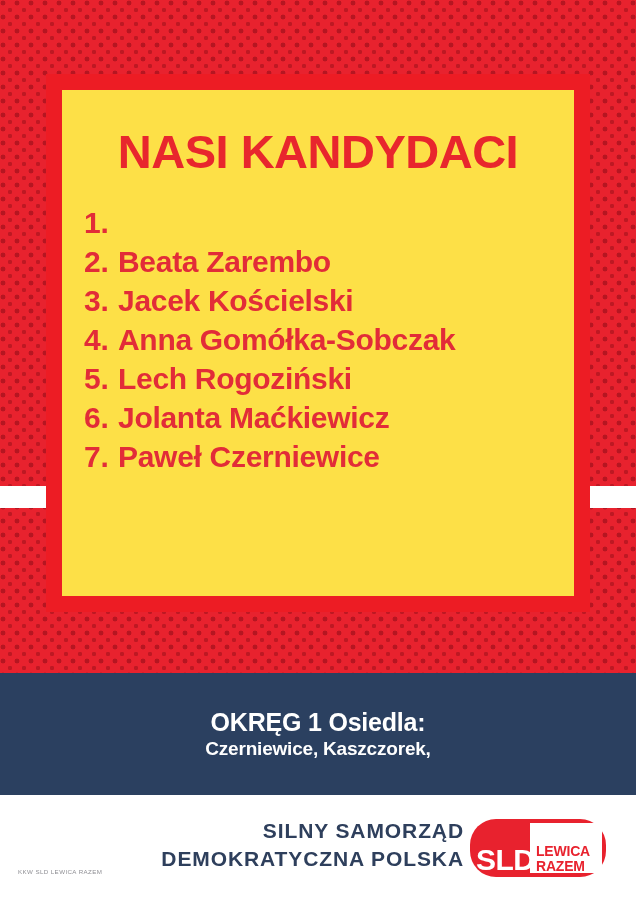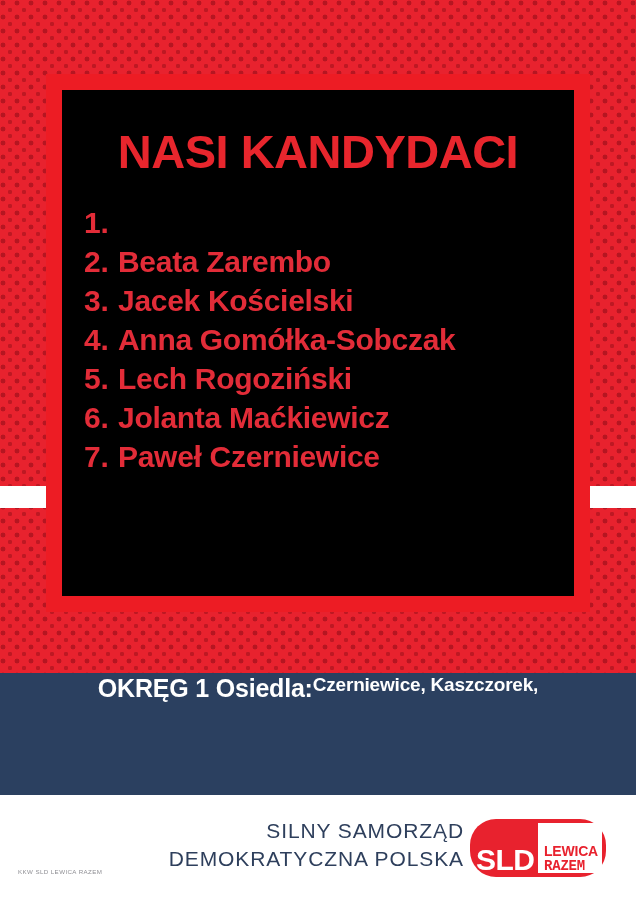--- a/index.html
+++ b/index.html
@@ -44,21 +44,21 @@
     background: #ed1c24;
   }
 
   
   .card {
     position: absolute;
     left: 62px;
     top: 90px;
     width: 512px;
     height: 506px;
-    background: #000000;
+    background: #fde047;
   }
 
   
   .edge-notch {
     position: absolute;
     height: 22px;
     background: #ffffff;
     top: 486px;
   }
   .edge-notch.left  { left: 0;   width: 48px; }
@@ -113,22 +113,22 @@
   
   .district-band {
     position: absolute;
     left: 0;
     top: 673px;
     width: 636px;
     height: 122px;
     background: #2b4060;
     color: #ffffff;
     display: flex;
-    flex-direction: row;
-    align-items: flex-start;
+    flex-direction: column;
+    align-items: center;
     justify-content: center;
   }
   .district-heading {
     font-size: 25px;
     font-weight: bold;
     line-height: 1.22;
     text-align: center;
     letter-spacing: -0.2px;
   }
   .district-line {
@@ -149,21 +149,21 @@
     background: #ffffff;
   }
 
   .slogan {
     position: absolute;
     right: 172px;
     top: 22px;
     text-align: right;
     color: #2e3f5c;
     font-size: 21px;
-    font-weight: normal;
+    font-weight: bold;
     line-height: 1.33;
     letter-spacing: 0.9px;
   }
 
   .disclaimer {
     position: absolute;
     left: 18px;
     top: 73px;
     color: #8f8f94;
     font-size: 6.2px;
@@ -189,36 +189,36 @@
     color: #ffffff;
     font-size: 30px;
     font-weight: bold;
     line-height: 1;
     letter-spacing: -0.5px;
   }
   .logo-white-box {
     position: absolute;
     right: 4px;
     top: 4px;
-    width: 64px;
+    width: 72px;
     height: 50px;
     background: #ffffff;
   }
   .logo-lewica,
   .logo-razem {
     position: absolute;
     left: 6px;
     color: #e8222e;
     font-size: 14px;
     font-weight: bold;
     line-height: 1;
     letter-spacing: -0.2px;
   }
   .logo-lewica { top: 21px; }
-  .logo-razem  { top: 36px; font-family: Liberation Mono, monospace; }
+  .logo-razem  { top: 36px; }
 </style>
 </head>
 <body>
 
 <div class="poster">
 
   <div class="bg-texture"></div>
 
   <div class="edge-notch left"></div>
   <div class="edge-notch right"></div>

